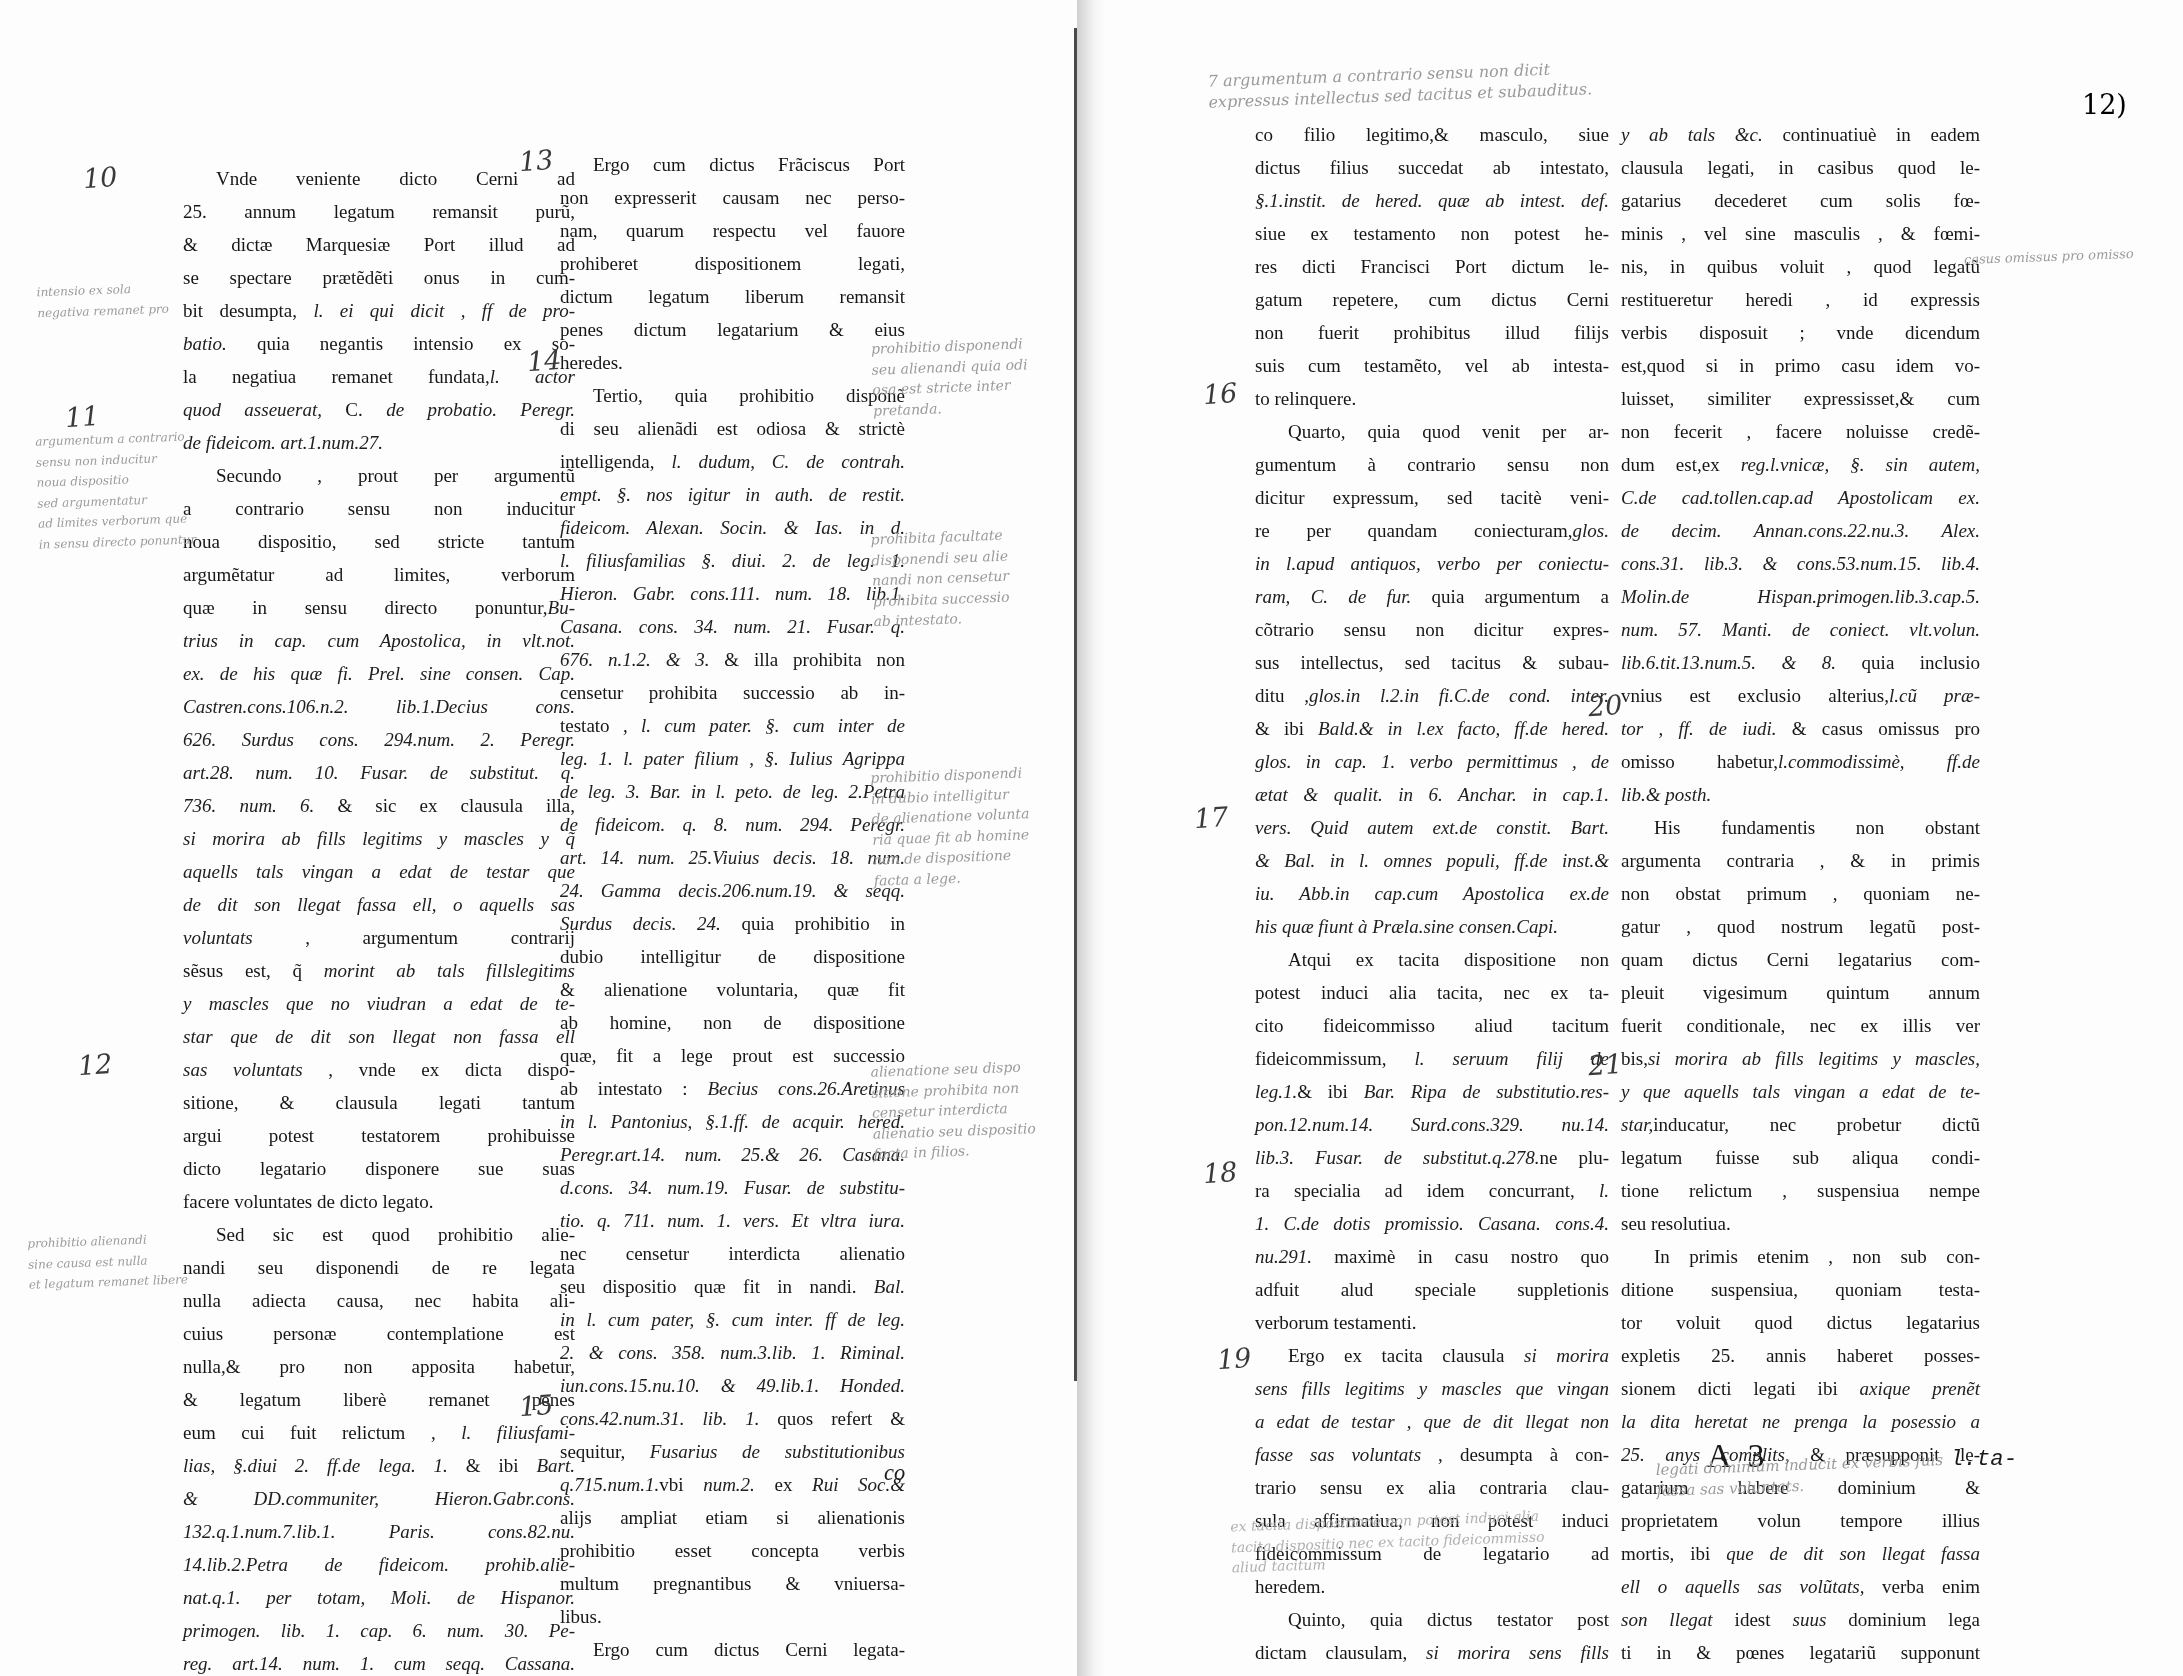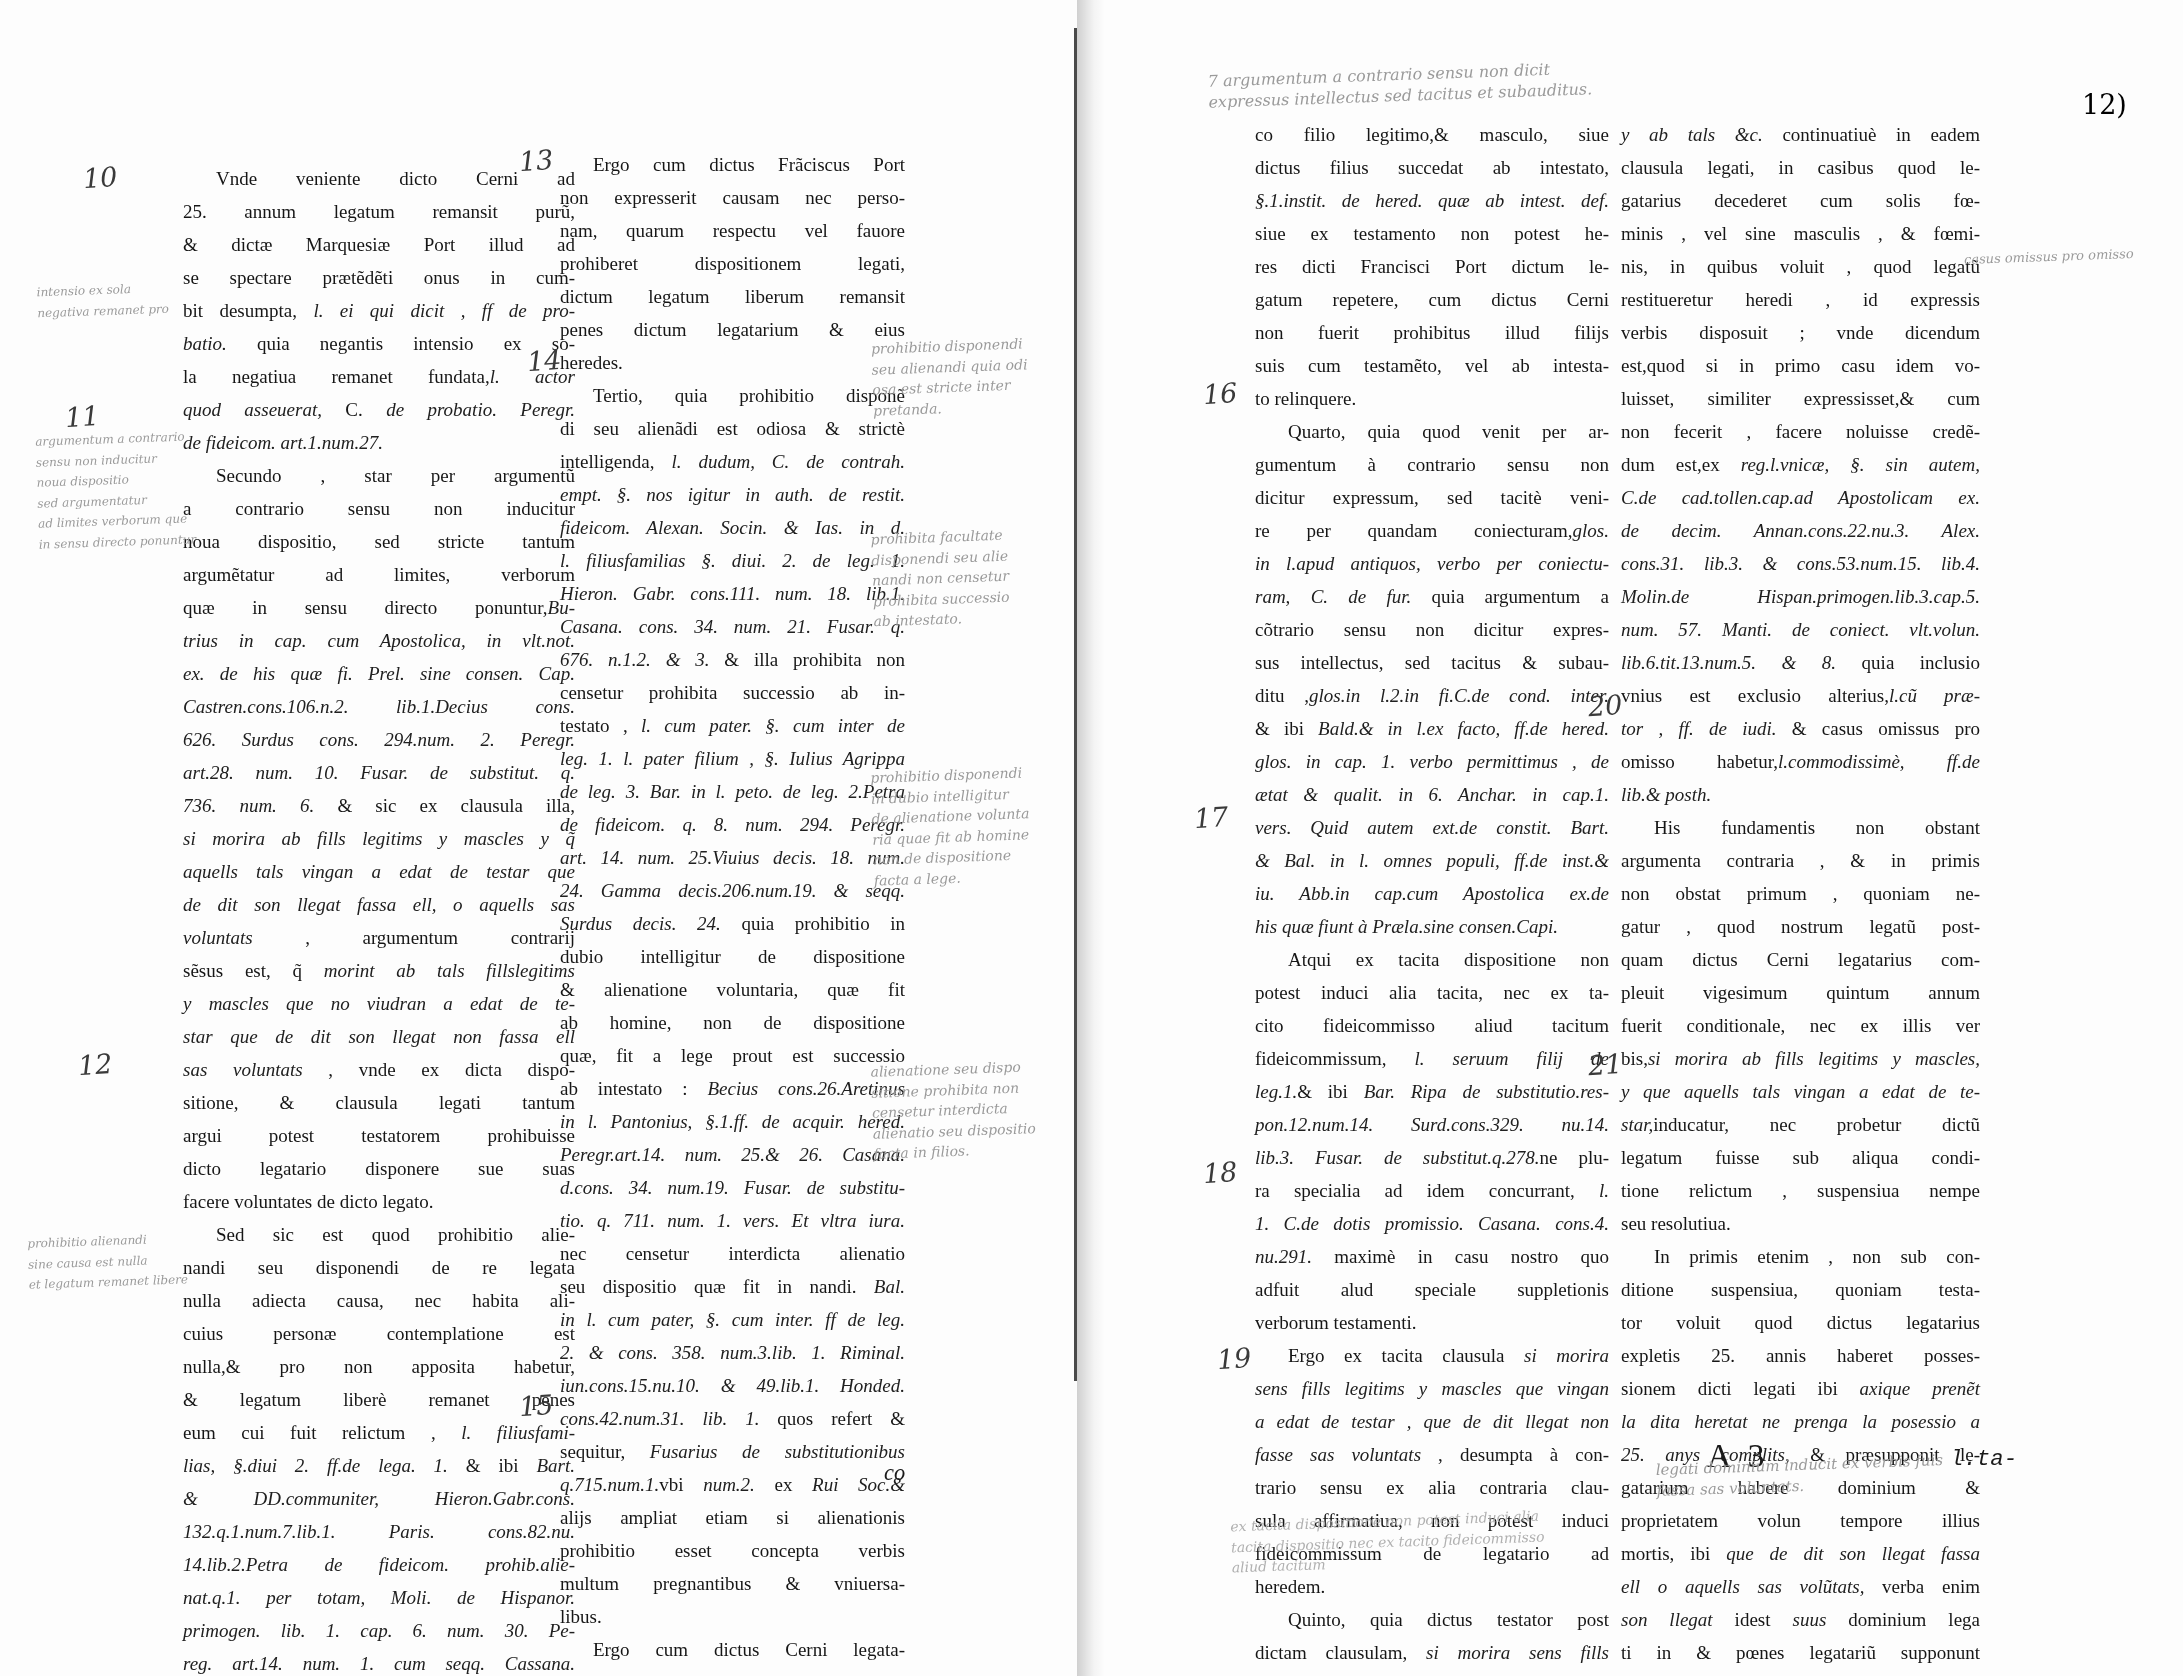--- a/index.html
+++ b/index.html
@@ -50,21 +50,21 @@
   <div class="column" id="col1">
       <span class="line indent"><span>Vnde veniente dicto Cerni ad</span></span>
       <span class="line"><span>25. annum legatum remansit purũ,</span></span>
       <span class="line"><span>&amp; dictæ Marquesiæ Port illud ad</span></span>
       <span class="line"><span>se spectare prætẽdẽti onus in cum-</span></span>
       <span class="line"><span>bit desumpta, </span><i>l. ei qui dicit , ff de pro-</i></span>
       <span class="line"><i>batio.</i><span> quia negantis intensio ex so-</span></span>
       <span class="line"><span>la negatiua remanet fundata,</span><i>l. actor</i></span>
       <span class="line"><i>quod asseuerat,</i><span> C. </span><i>de probatio. Peregr.</i></span>
       <span class="line last"><i>de fideicom. art.1.num.27.</i></span>
-      <span class="line indent"><span>Secundo , star per argumentũ</span></span>
+      <span class="line indent"><span>Secundo , prout per argumentũ</span></span>
       <span class="line"><span>a contrario sensu non inducitur</span></span>
       <span class="line"><span>noua dispositio, sed stricte tantum</span></span>
       <span class="line"><span>argumẽtatur ad limites, verborum</span></span>
       <span class="line"><span>quæ in sensu directo ponuntur,</span><i>Bu-</i></span>
       <span class="line"><i>trius in cap. cum Apostolica, in vlt.not.</i></span>
       <span class="line"><i>ex. de his quæ fi. Prel. sine consen. Cap.</i></span>
       <span class="line"><i>Castren.cons.106.n.2. lib.1.Decius cons.</i></span>
       <span class="line"><i>626. Surdus cons. 294.num. 2. Peregr.</i></span>
       <span class="line"><i>art.28. num. 10. Fusar. de substitut. q.</i></span>
       <span class="line"><i>736. num. 6.</i><span> &amp; sic ex clausula illa,</span></span>

